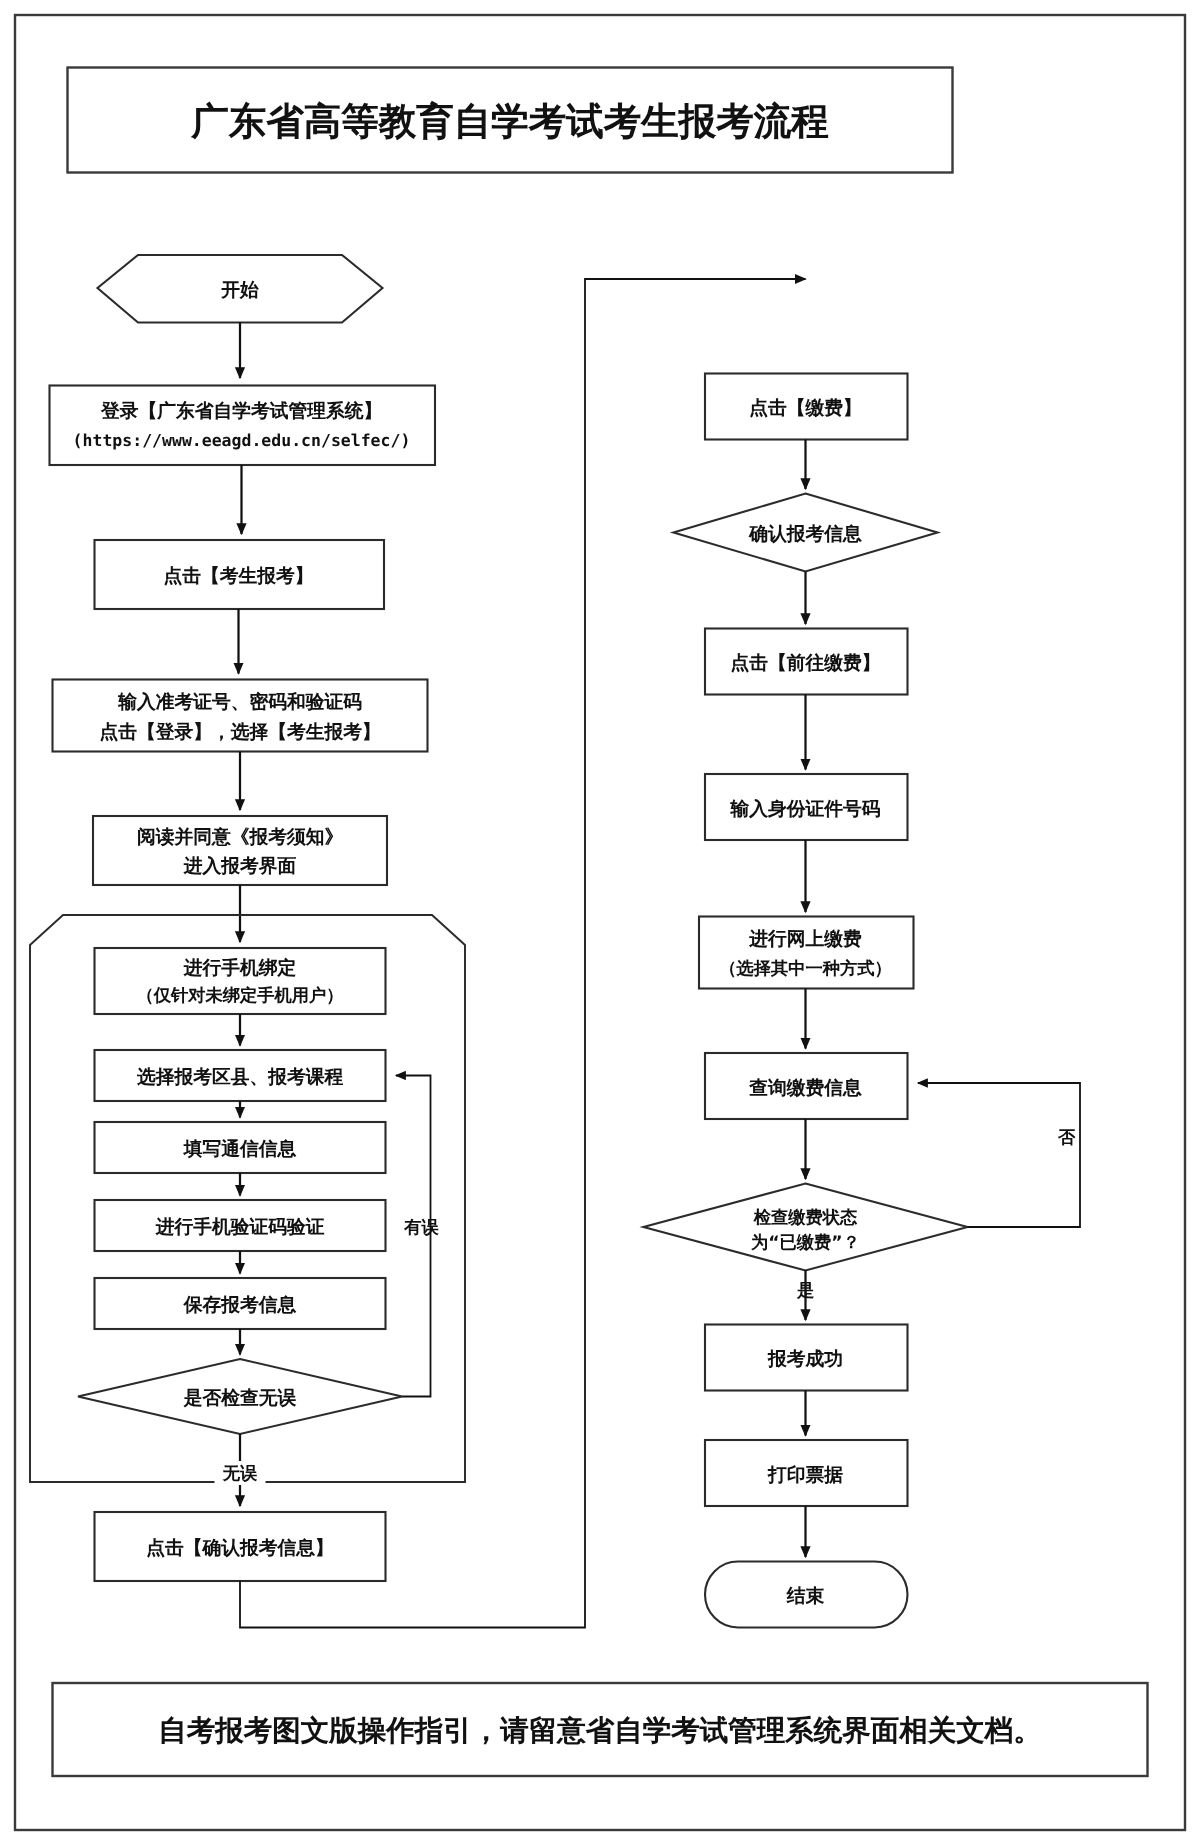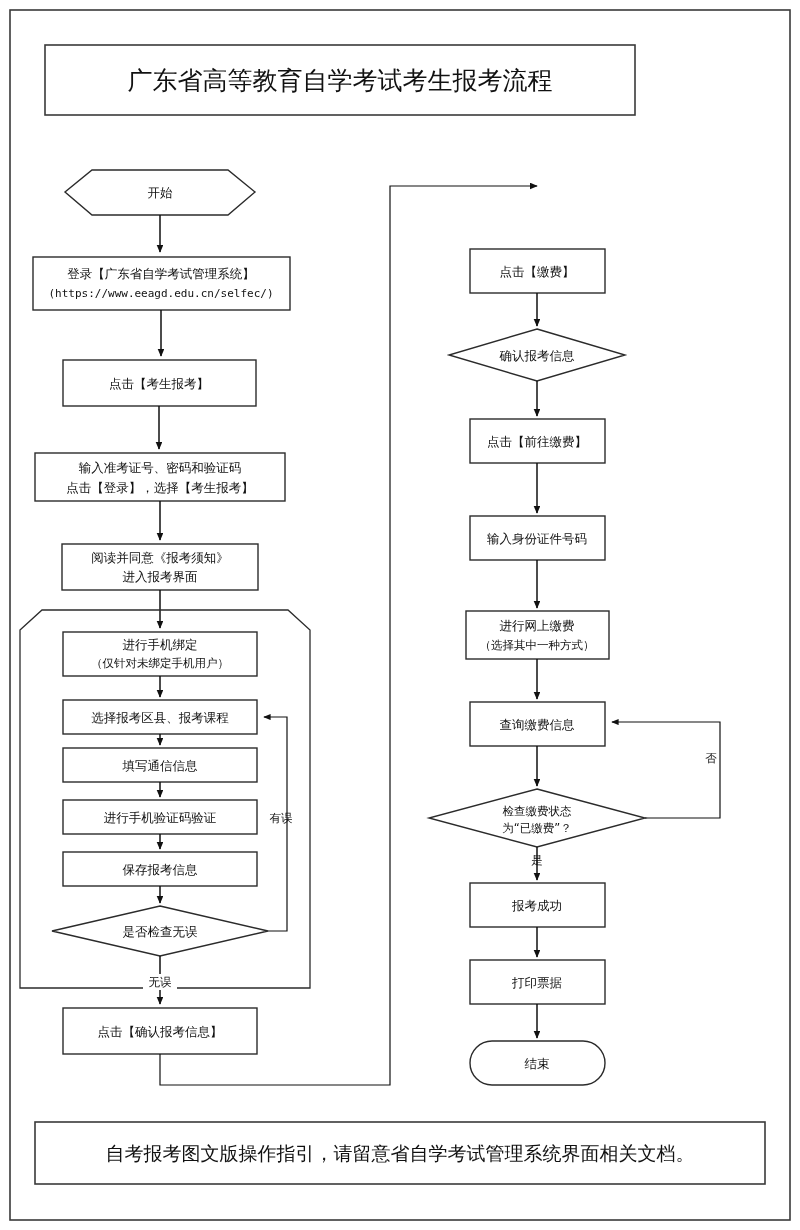--- a/index.html
+++ b/index.html
@@ -1,21 +1,21 @@
 <!DOCTYPE html>
 <html><head>
 <meta charset="utf-8">
 <style>
   html,body{margin:0;padding:0;background:#ffffff;}
   body{
     width:800px;height:1230px;
     font-family:"DejaVu Sans","Liberation Sans",sans-serif;
     color:#000;overflow:hidden;
   }
-  #page{position:relative;width:800px;height:1230px;}
+  #page{position:relative;width:800px;height:1230px;font-weight:bold;}
   svg{display:block;}
   .node-text{font-family:"DejaVu Sans","Liberation Sans",sans-serif;font-size:12.5px;fill:#111;}
   .node-text-sm{font-family:"DejaVu Sans","Liberation Sans",sans-serif;font-size:11.5px;fill:#111;}
   .mono-text{font-family:"DejaVu Sans Mono","Liberation Mono",monospace;font-size:11px;fill:#111;letter-spacing:0px;}
   .title-text{font-family:"DejaVu Serif","Liberation Serif",serif;font-size:25px;fill:#111;}
   .footer-text{font-family:"DejaVu Serif","Liberation Serif",serif;font-size:19px;fill:#111;}
   .edge-label{font-family:"DejaVu Sans","Liberation Sans",sans-serif;font-size:11.5px;fill:#111;}
   .shape{fill:#ffffff;stroke:#2b2b2b;stroke-width:1.4;}
   .shape-thin{fill:none;stroke:#2b2b2b;stroke-width:1.3;}
   .frame{fill:none;stroke:#3a3a3a;stroke-width:1.6;}

